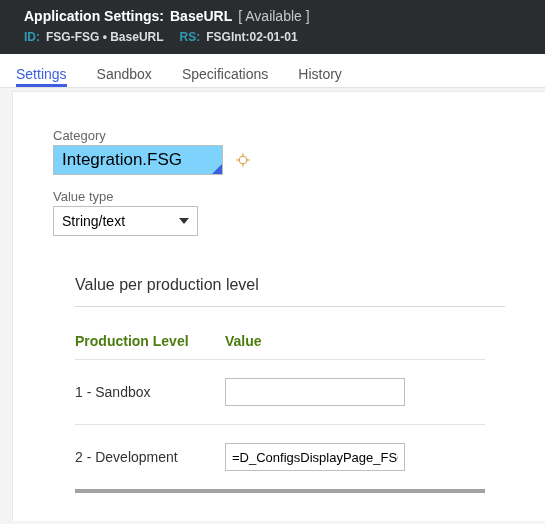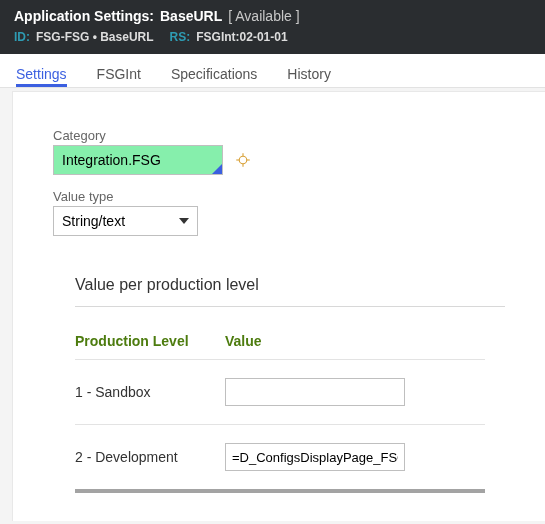--- a/index.html
+++ b/index.html
@@ -6,21 +6,21 @@
     body {
       font-family: Arial, Helvetica, sans-serif;
       background: #f4f4f4;
       width: 545px;
       height: 524px;
       overflow: hidden;
     }
     .header {
       background: #2a2d30;
       color: #fff;
-      padding: 8px 14px 10px 14px;
+      padding: 8px 14px 10px 24px;
     }
     .header-title {
       font-size: 14px;
       font-weight: bold;
       display: flex;
       align-items: baseline;
       gap: 6px;
     }
     .header-title .status {
       color: #c8c8c8;
@@ -69,22 +69,22 @@
     }
     .field-row { display: flex; align-items: center; gap: 10px; }
     .combo {
       position: relative;
       border: 1px solid #bfbfbf;
       width: 170px;
       height: 30px;
       display: flex;
       align-items: center;
       padding: 0 8px;
-      font-size: 14px;
-      background: #86efac;
+      font-size: 17px;
+      background: #7dd3fc;
     }
     .combo .notch {
       position: absolute;
       right: 0;
       bottom: 0;
       width: 0; height: 0;
       border-left: 10px solid transparent;
       border-bottom: 10px solid #3b5fe0;
     }
     .gear-target {
@@ -161,21 +161,21 @@
   <div class="header-sub">
     <span class="lbl">ID:</span>
     <span class="val">FSG-FSG • BaseURL</span>
     <span class="lbl" style="margin-left:10px">RS:</span>
     <span class="val">FSGInt:02-01-01</span>
   </div>
 </div>
 
 <div class="tabs">
   <div class="tab active">Settings</div>
-  <div class="tab">FSGInt</div>
+  <div class="tab">Sandbox</div>
   <div class="tab">Specifications</div>
   <div class="tab">History</div>
 </div>
 
 <div class="content">
 
   <div class="field-block">
     <div class="field-label">Category</div>
     <div class="field-row">
       <div class="combo">

